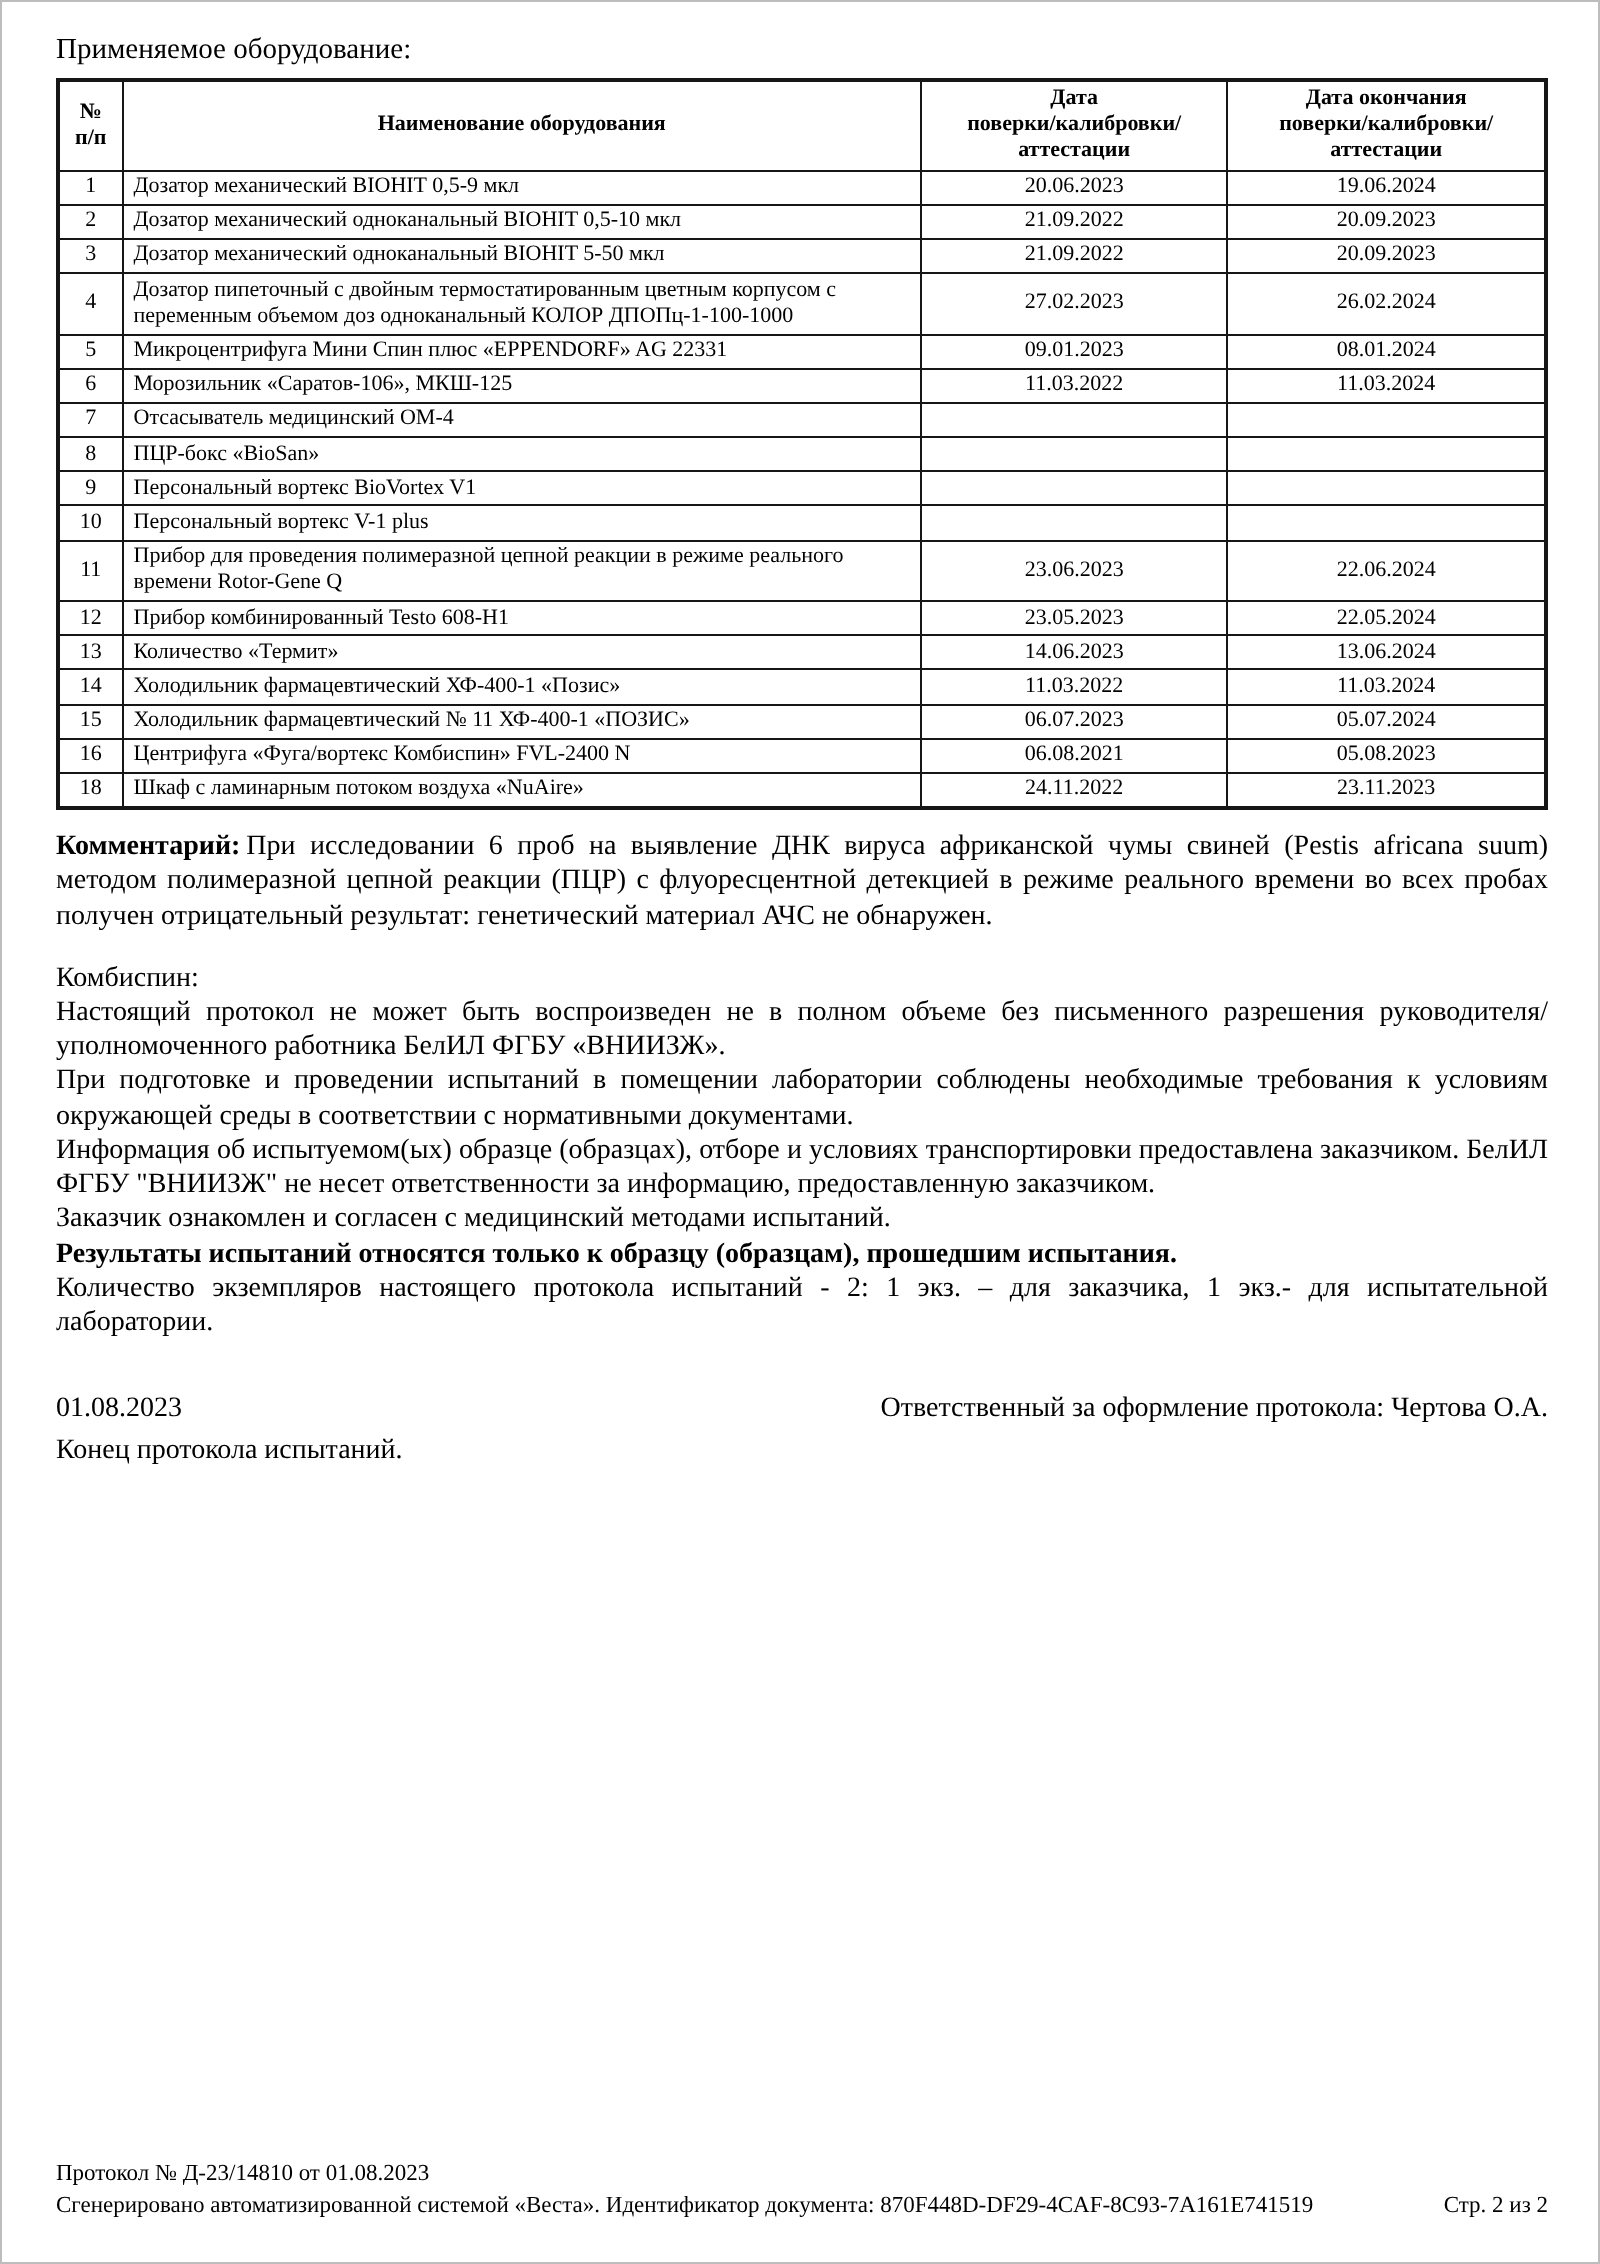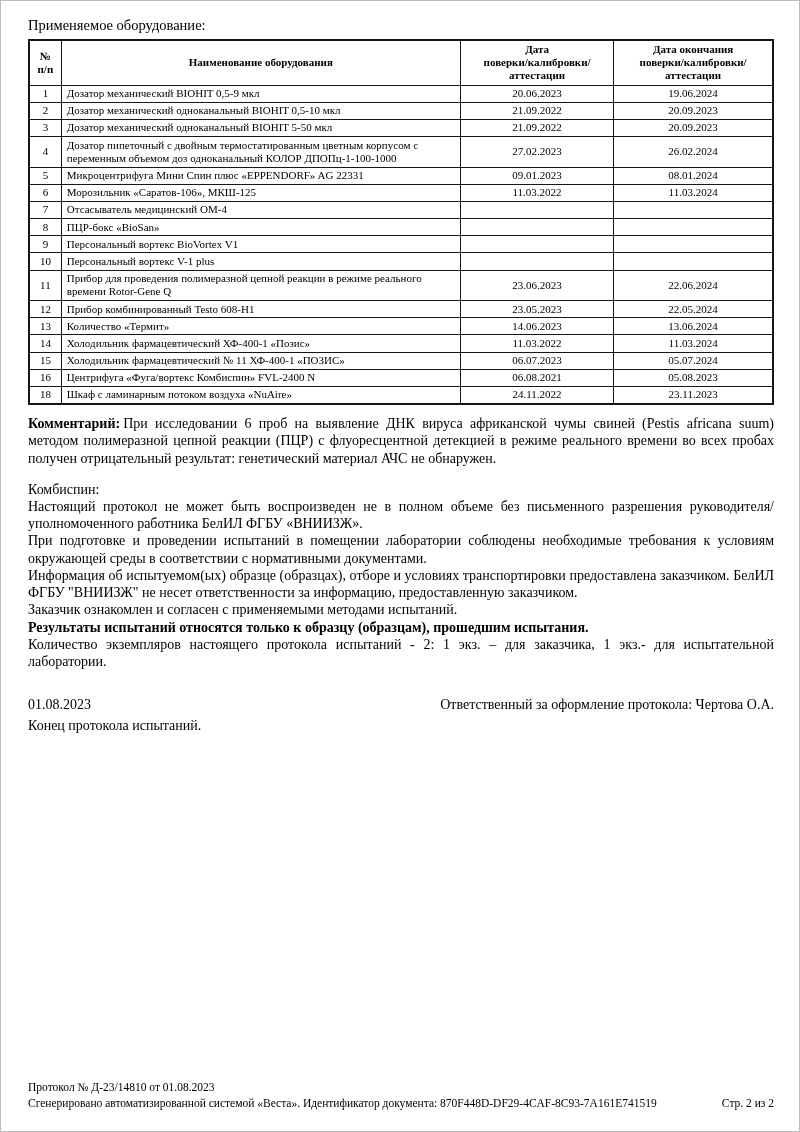--- a/index.html
+++ b/index.html
@@ -183,21 +183,21 @@
 
   <p class="body-text justify comment">
     <span class="b">Комментарий:</span><span>При исследовании 6 проб на выявление ДНК вируса африканской чумы свиней (Pestis africana suum) методом полимеразной цепной реакции (ПЦР) с флуоресцентной детекцией в режиме реального времени во всех пробах получен отрицательный результат: генетический материал АЧС не обнаружен.</span>
   </p>
 
   <div class="body-text">
     <p>Комбиспин:</p>
     <p class="justify">Настоящий протокол не может быть воспроизведен не в полном объеме без письменного разрешения руководителя/уполномоченного работника БелИЛ ФГБУ «ВНИИЗЖ».</p>
     <p class="justify">При подготовке и проведении испытаний в помещении лаборатории соблюдены необходимые требования к условиям окружающей среды в соответствии с нормативными документами.</p>
     <p class="justify">Информация об испытуемом(ых) образце (образцах), отборе и условиях транспортировки предоставлена заказчиком. БелИЛ ФГБУ "ВНИИЗЖ" не несет ответственности за информацию, предоставленную заказчиком.</p>
-    <p>Заказчик ознакомлен и согласен с применяемыми методами испытаний.</p>
+    <p>Заказчик ознакомлен и согласен с медицинский методами испытаний.</p>
     <p class="b justify">Результаты испытаний относятся только к образцу (образцам), прошедшим испытания.</p>
     <p class="justify">Количество экземпляров настоящего протокола испытаний - 2: 1 экз. – для заказчика, 1 экз.- для испытательной лаборатории.</p>
   </div>
 
   <div class="body-text signoff-row">
     <span>01.08.2023</span>
     <span>Ответственный за оформление протокола: Чертова О.А.</span>
   </div>
   <div class="body-text end-line">Конец протокола испытаний.</div>
 

